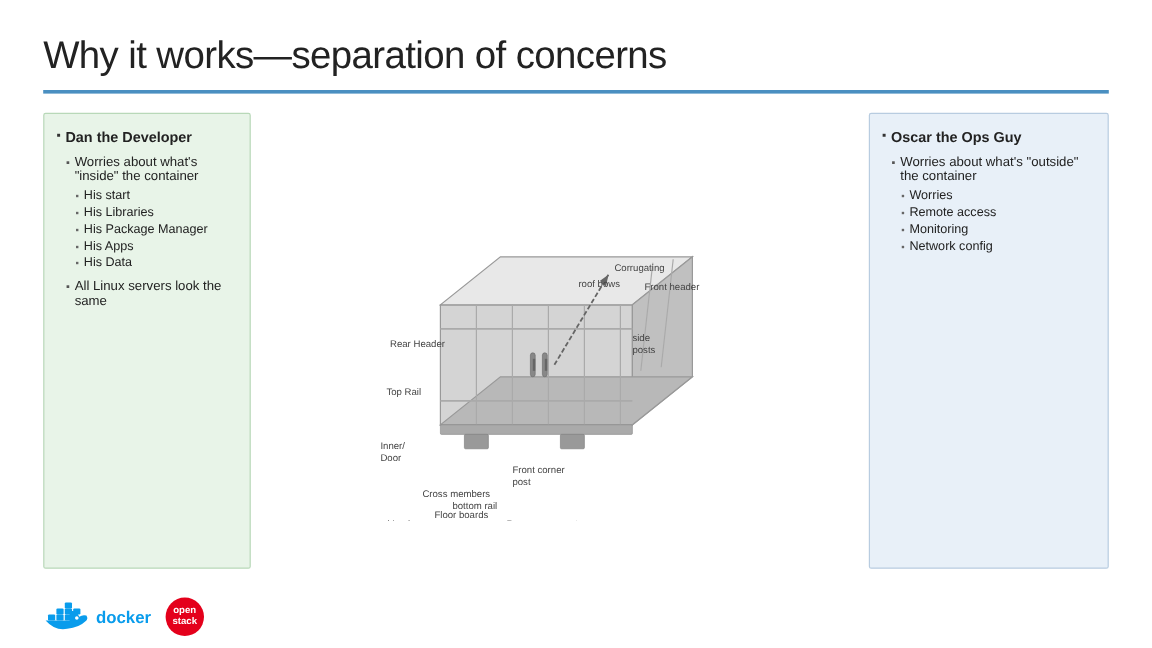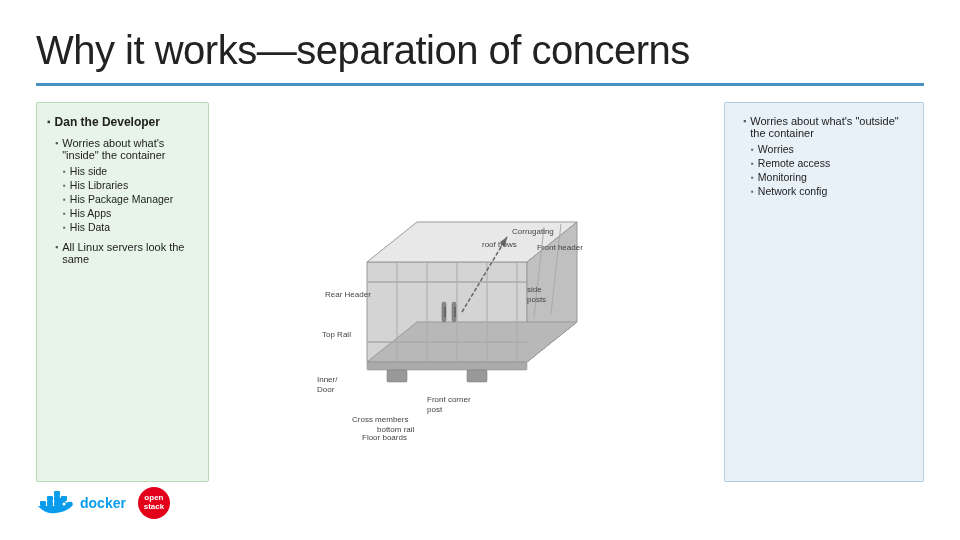--- a/index.html
+++ b/index.html
@@ -14,21 +14,21 @@
 
     .slide {
       width: 960px;
       height: 540px;
       background: #fff;
       padding: 28px 36px 20px 36px;
       position: relative;
     }
 
     .title {
-      font-size: 40px;
+      font-size: 32px;
       font-weight: 400;
       color: #222;
       margin-bottom: 10px;
       letter-spacing: -0.5px;
     }
 
     .divider {
       height: 3px;
       background: #4a8fc1;
       margin-bottom: 16px;
@@ -127,21 +127,21 @@
     }
 
     
     .container-svg {
       width: 100%;
       height: 100%;
     }
 
     .bottom-logos {
       position: absolute;
-      bottom: 21px;
+      bottom: 10px;
       left: 36px;
       display: flex;
       align-items: center;
       gap: 12px;
     }
 
     .docker-logo {
       display: flex;
       align-items: center;
       gap: 4px;
@@ -184,21 +184,21 @@
   <div class="content-area">
 
     <div class="left-panel">
       <div class="bullet-main">
         <span>Dan the Developer</span>
       </div>
       <div class="bullet-sub">
         <span>Worries about what's "inside" the container</span>
       </div>
       <div class="bullet-subsub">
-        <span>His side</span>
+        <span>His start</span>
       </div>
       <div class="bullet-subsub">
         <span>His Libraries</span>
       </div>
       <div class="bullet-subsub">
         <span>His Package Manager</span>
       </div>
       <div class="bullet-subsub">
         <span>His Apps</span>
       </div>
@@ -265,20 +265,23 @@
             <text x="95" y="278" font-size="8" fill="#444">Floor boards</text>
             <text x="52" y="285" font-size="8" fill="#444">sking bars</text>
             <text x="155" y="285" font-size="8" fill="#444">Rear corner post</text>
             <text x="75" y="296" font-size="9" fill="#444" font-style="italic">Major components of the container:</text>
           </g>
         </svg>
       </div>
     </div>
 
     <div class="right-panel">
+      <div class="bullet-main">
+        <span>Oscar the Ops Guy</span>
+      </div>
       <div class="bullet-sub">
         <span>Worries about what's "outside" the container</span>
       </div>
       <div class="bullet-subsub">
         <span>Worries</span>
       </div>
       <div class="bullet-subsub">
         <span>Remote access</span>
       </div>
       <div class="bullet-subsub">

